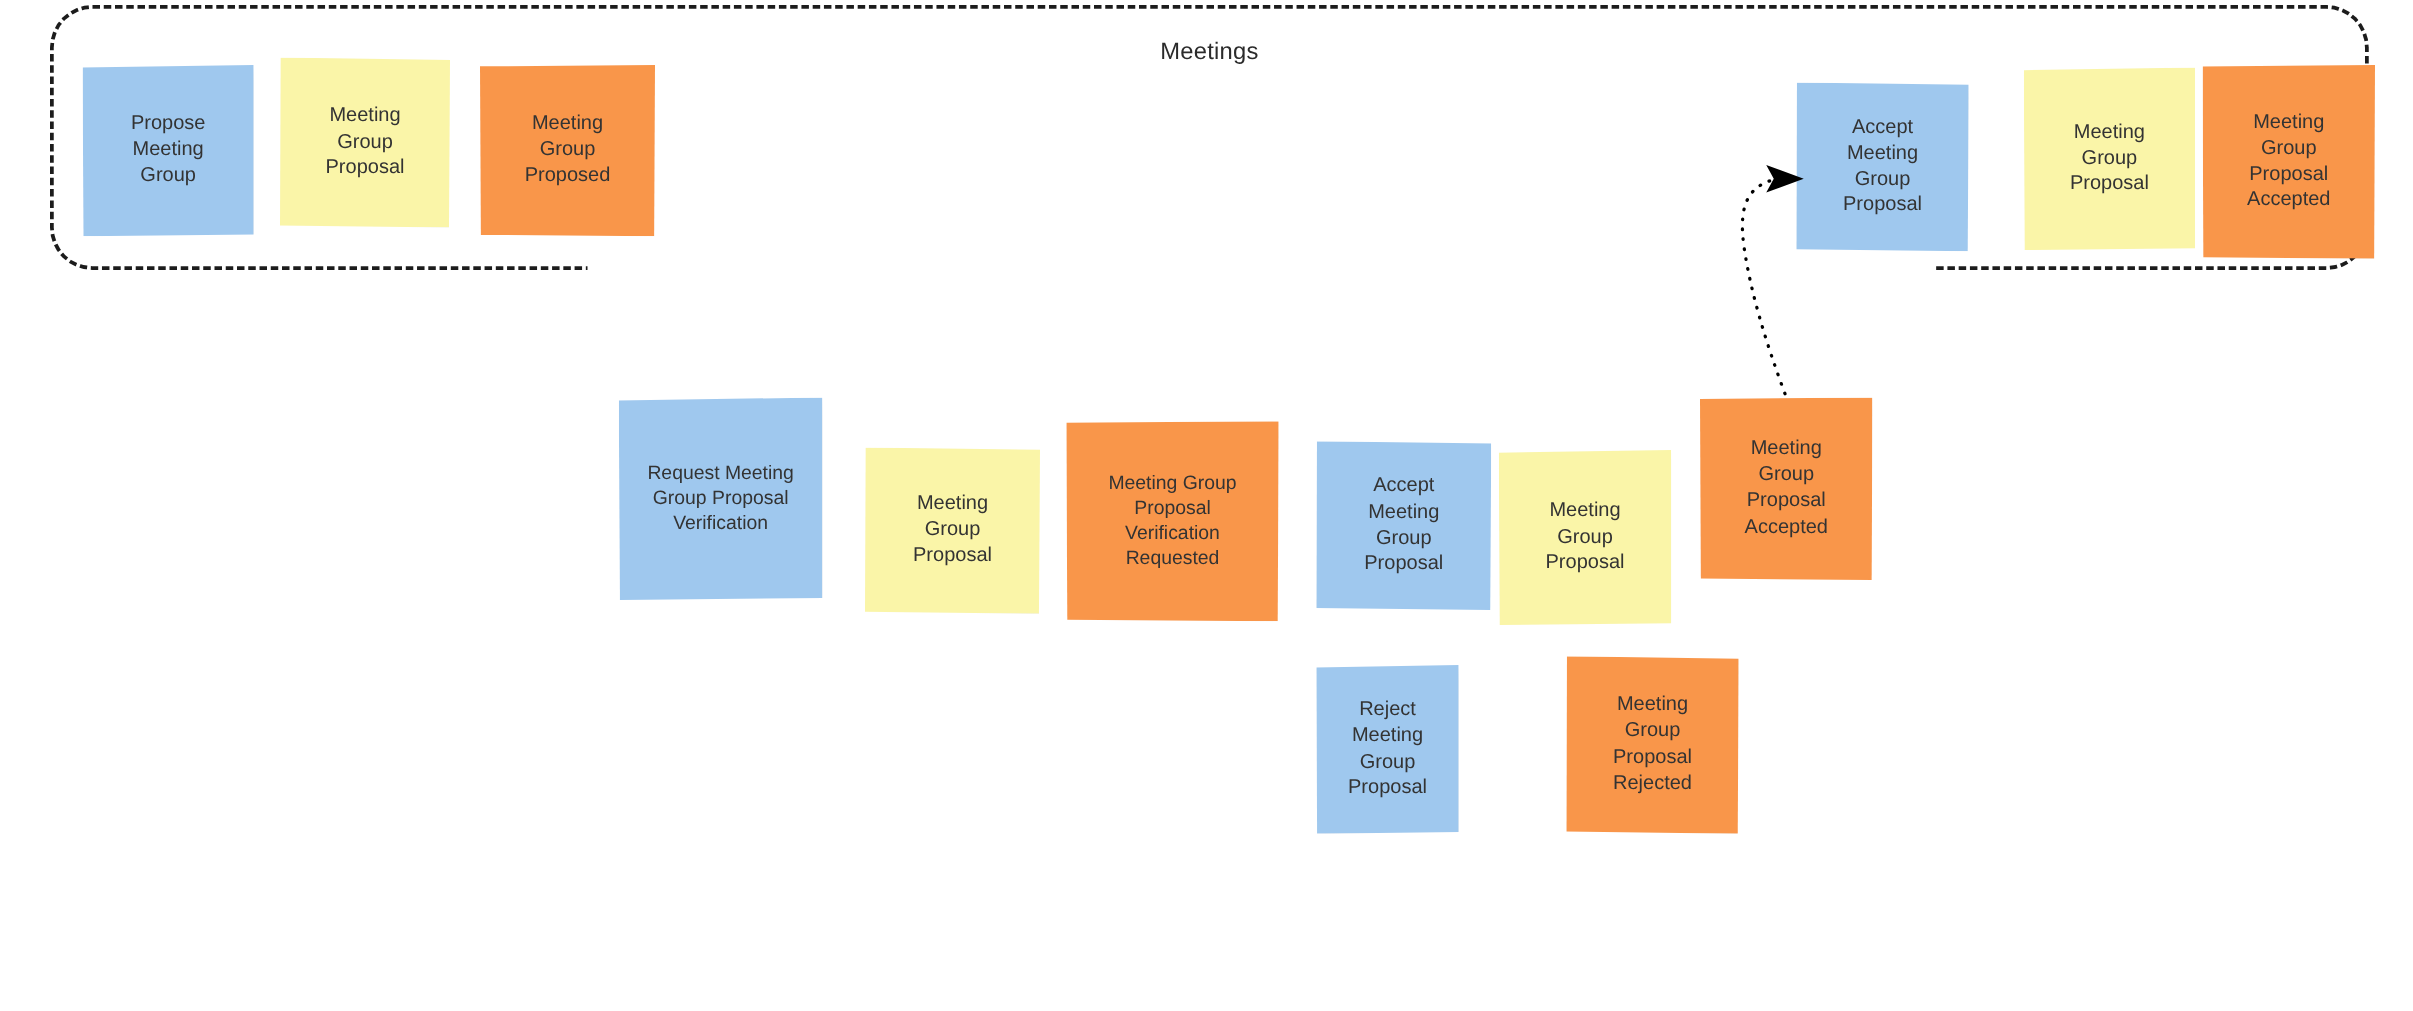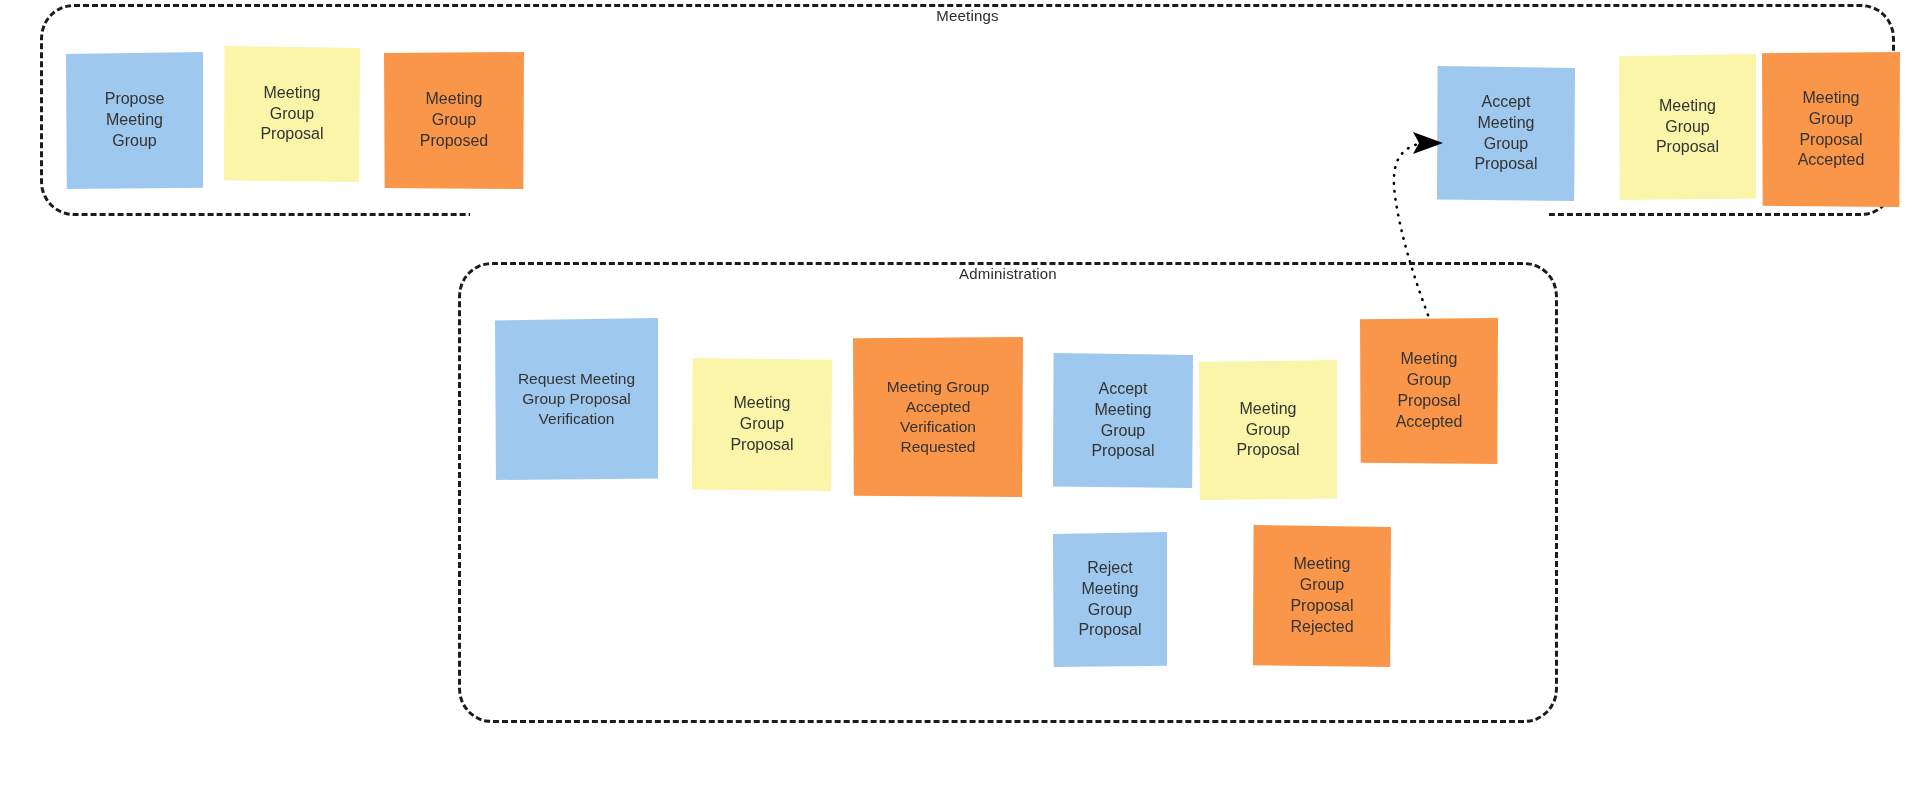--- a/index.html
+++ b/index.html
@@ -23,25 +23,25 @@
   
   .swimlane {
     position: absolute;
     border: 3px dashed #1c1c1c;
     border-radius: 34px;
     box-sizing: border-box;
     background: transparent;
   }
   .swimlane-title {
     position: absolute;
-    top: 0;
+    top: 24px;
     left: 0;
     width: 100%;
     text-align: center;
-    font-size: 15px;
+    font-size: 19px;
     color: #2b2b2b;
     letter-spacing: 0.2px;
     white-space: nowrap;
     pointer-events: none;
   }
 
   #lane-meetings {
     left: 40px;
     top: 4px;
     width: 1855px;
@@ -139,39 +139,36 @@
 Proposal</span>
   </div>
 
   <div class="note orange lift-c" style="left:1762px; top:52px; width:138px; height:155px;">
     <span class="note-text">Meeting
 Group
 Proposal
 Accepted</span>
   </div>
 
-  <div class="swimlane" id="lane-administration">
-    <div class="swimlane-title">Administration</div>
-  </div>
 
   <div class="note blue lift-a" style="left:495px; top:318px; width:163px; height:162px; font-size:15.5px;align-items:center;">
     <span class="note-text">Request Meeting
 Group Proposal
 Verification</span>
   </div>
 
   <div class="note yellow lift-b" style="left:692px; top:358px; width:140px; height:133px;">
     <span class="note-text">Meeting
 Group
 Proposal</span>
   </div>
 
   <div class="note orange lift-c" style="left:853px; top:337px; width:170px; height:160px; font-size:15.5px;">
     <span class="note-text">Meeting Group
-Accepted
+Proposal
 Verification
 Requested</span>
   </div>
 
   <div class="note blue lift-b" style="left:1053px; top:353px; width:140px; height:135px;">
     <span class="note-text">Accept
 Meeting
 Group
 Proposal</span>
   </div>

